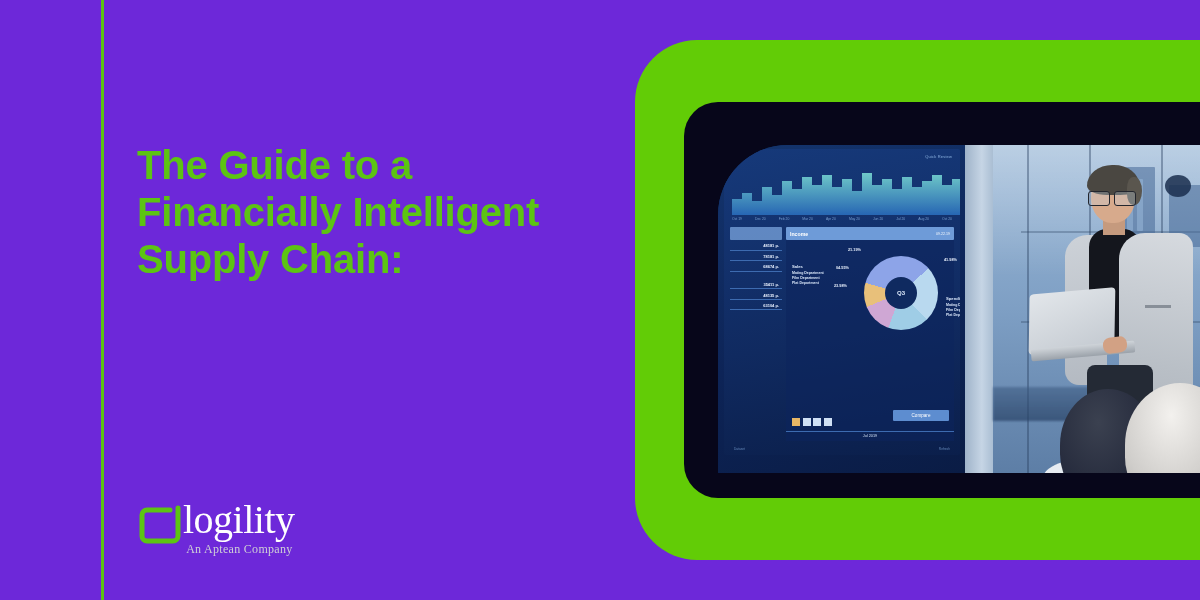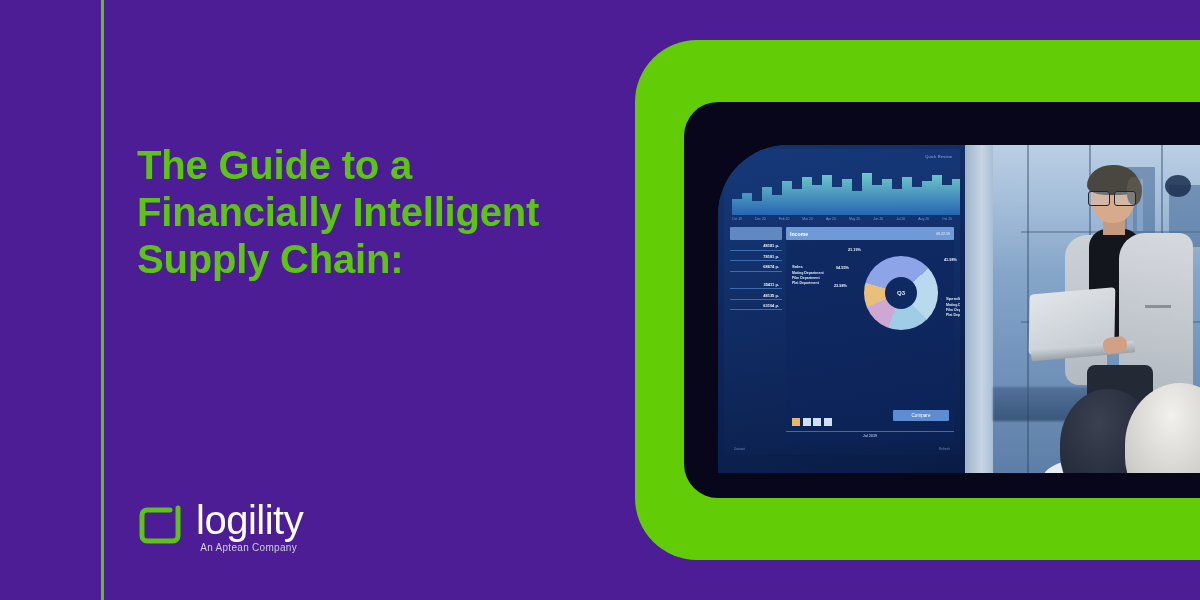--- a/index.html
+++ b/index.html
@@ -4,21 +4,21 @@
 <style>
   html, body {
     margin: 0;
     padding: 0;
     background: #000;
   }
   .stage {
     position: relative;
     width: 1200px;
     height: 600px;
-    background: #4c1d95;
+    background: #6d28d9;
     overflow: hidden;
     font-family: "Liberation Sans", sans-serif;
   }
 
   
   .accent-rule {
     position: absolute;
     left: 101px;
     top: 0;
     width: 3px;
@@ -59,37 +59,37 @@
     display: flex;
     align-items: flex-start;
   }
   .logo-mark {
     width: 46px;
     height: 42px;
     flex: none;
     margin-top: 3px;
   }
   .logo-text-wrap {
-    margin-left: 13px;
     position: relative;
+    font-family: Liberation Serif, serif;
   }
   .logo-word {
     color: #ffffff;
     font-size: 40px;
     line-height: 40px;
     font-weight: 400;
     letter-spacing: -0.5px;
     display: block;
   }
   .logo-tagline {
     color: #cfcfd6;
-    font-size: 10px;
+    font-size: 12px;
     letter-spacing: 0.3px;
     display: block;
-    text-align: center;
+    text-align: right;
     padding-top: 2px;
     padding-right: 2px;
   }
 
   
   .art {
     position: absolute;
     left: 600px;
     top: 0;
     width: 600px;

